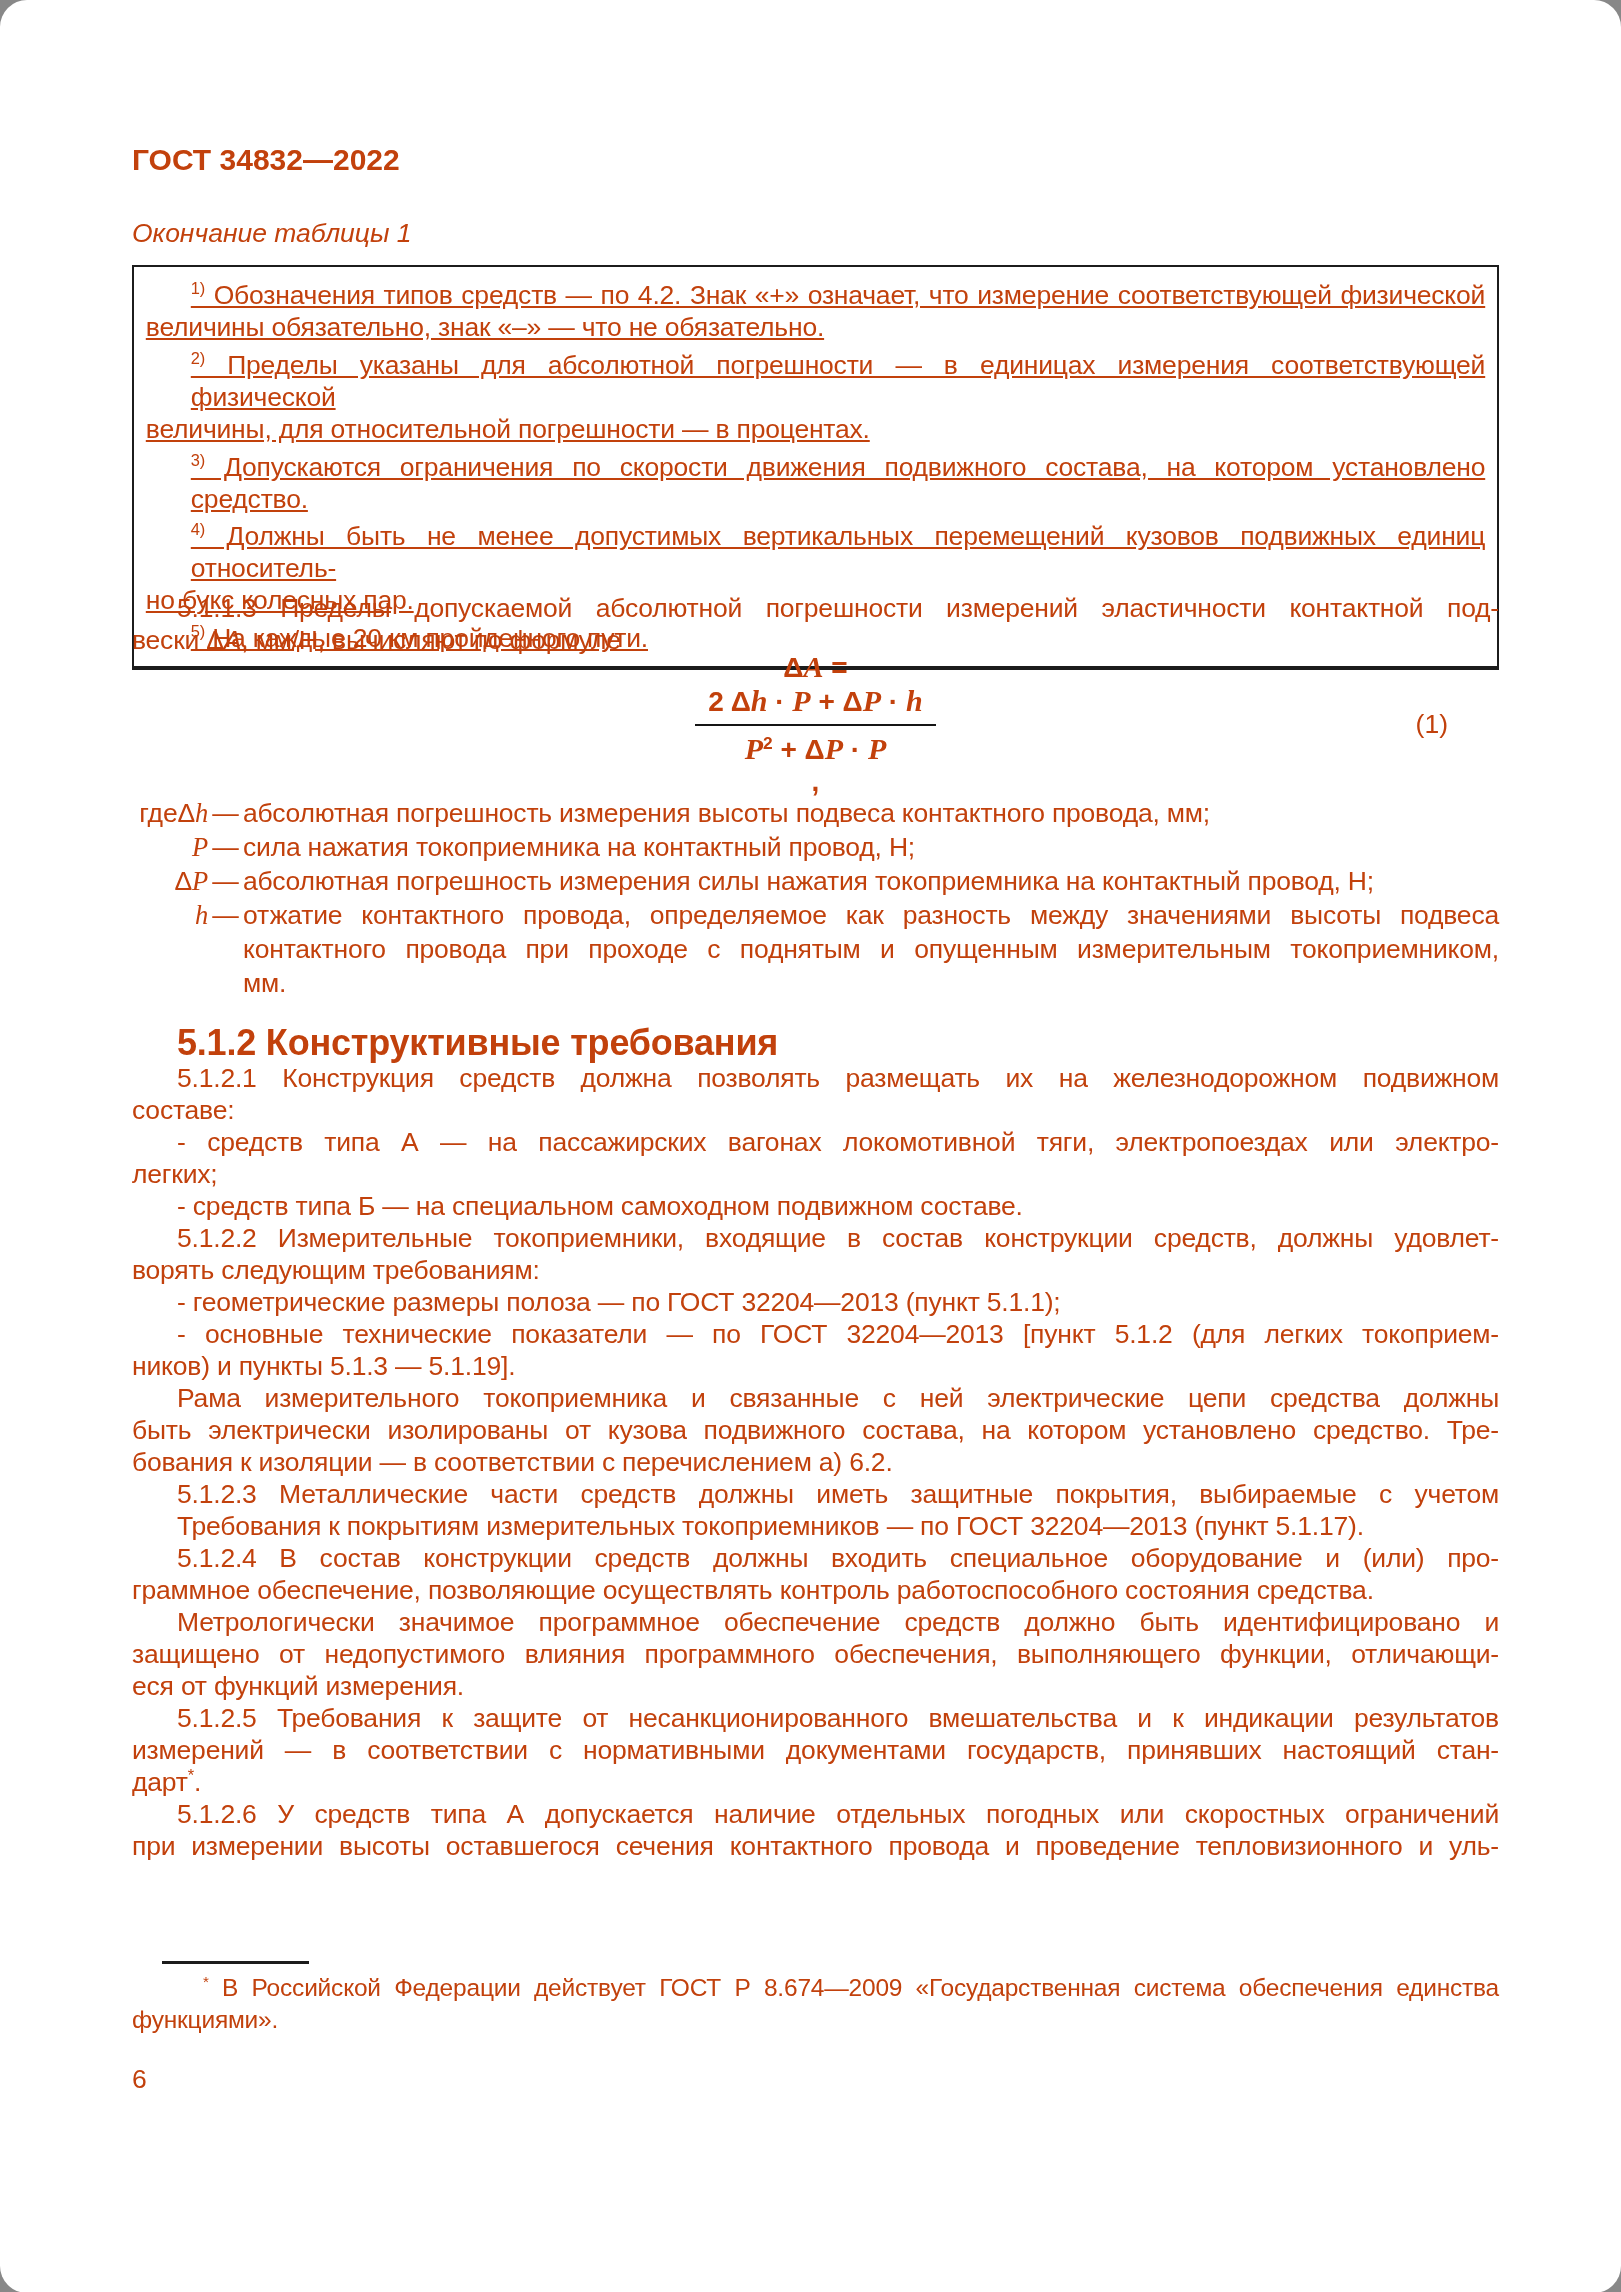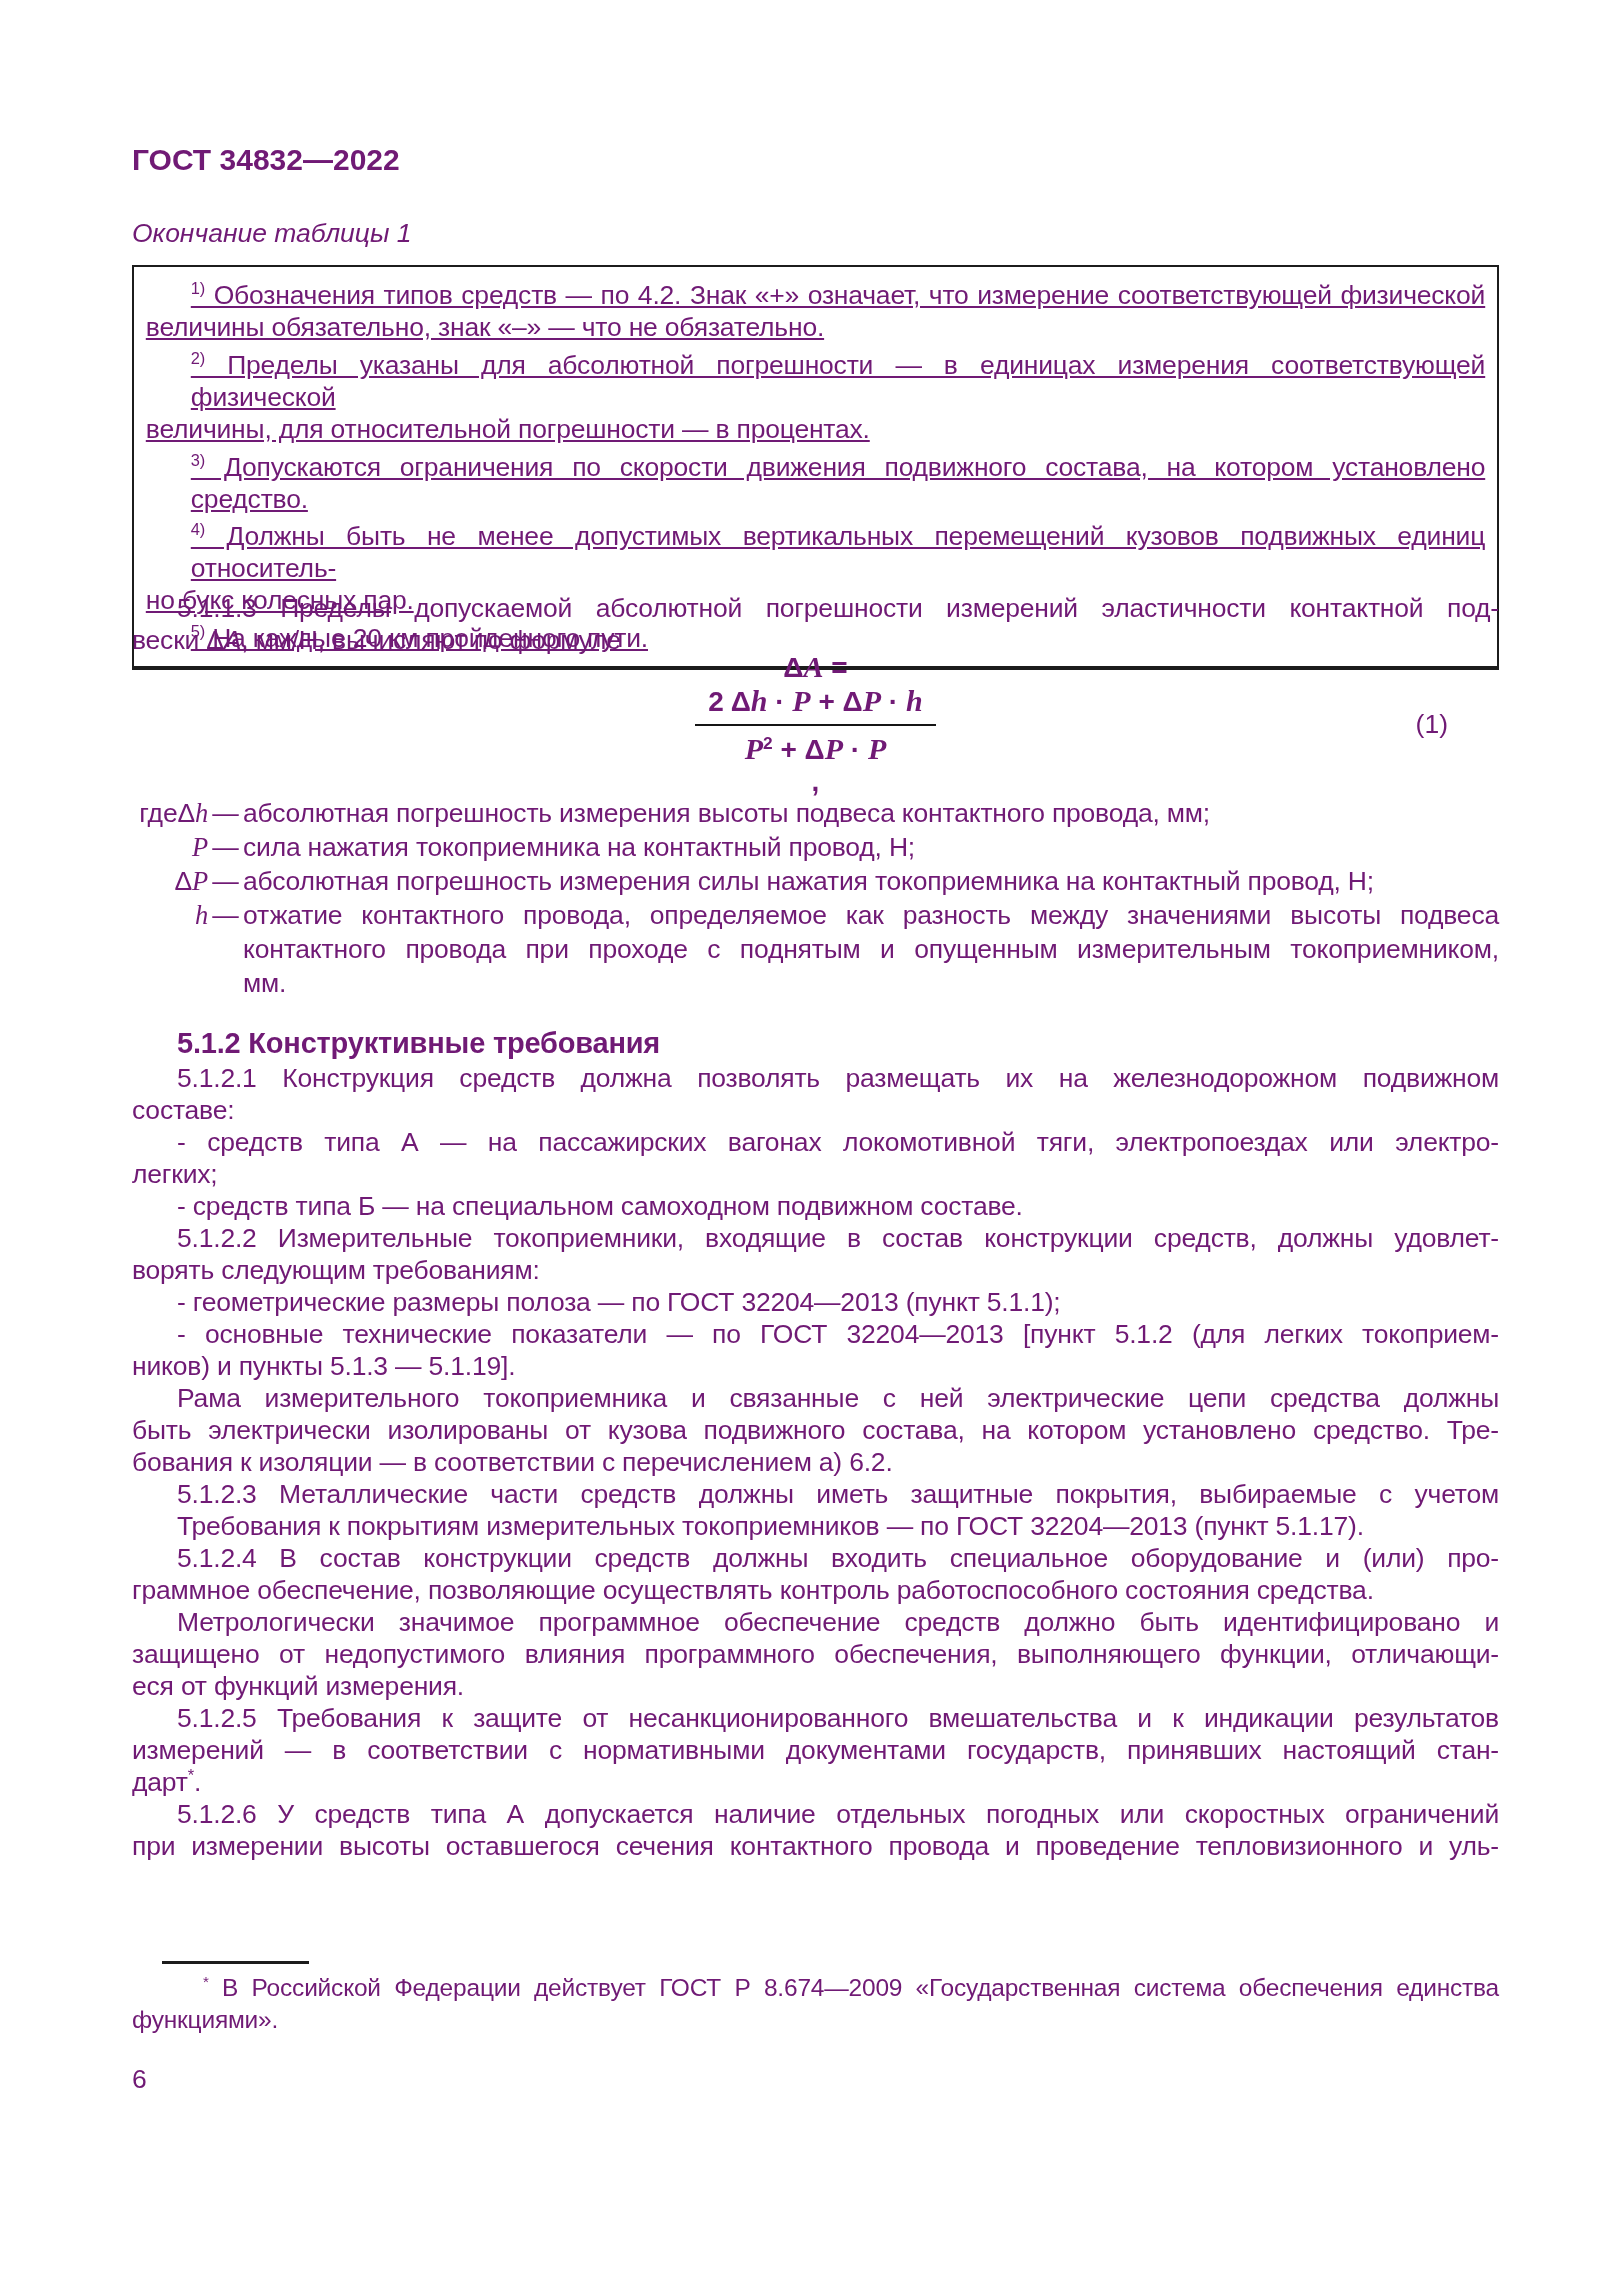--- a/index.html
+++ b/index.html
@@ -1,23 +1,24 @@
 <!DOCTYPE html>
 <html lang="ru"><head>
 <meta charset="utf-8">
 <style>
   html,body{margin:0;padding:0;background:#888;}
   .page{
     position:relative;
     width:1621px;height:2293px;
     margin:0 auto;
     background:#ffffff;
-    color:#701a75;
+    color:#c2410c;
     font-family:"Liberation Sans", sans-serif;
     overflow:hidden;
+    border-radius:27px;
   }
   .content-abs{position:absolute;left:132px;width:1367px;}
   
   .doc-header{top:143px;font-size:30px;font-weight:bold;letter-spacing:0;}
   
   .table-caption{top:218px;font-size:26.5px;font-style:italic;}
   
   .notes-box{
     top:265px;
     box-sizing:border-box;
@@ -54,21 +55,21 @@
   .eq-number{position:absolute;right:51px;top:39px;font-size:26.5px;font-weight:normal;letter-spacing:0;}
   
   .where-list{top:796px;line-height:34px;}
   .where-row{display:flex;}
   .where-var{width:76px;display:flex;justify-content:flex-end;flex:none;}
   .where-var.with-prefix{justify-content:flex-end;}
   .where-var i, .formula-term i{font-family:"Liberation Serif", serif;}
   .where-dash{width:35px;text-align:center;flex:none;}
   .where-def{flex:1;}
   
-  .section-heading{top:1027px;font-size:29px;font-weight:bold;line-height:32px;padding-left:45px;letter-spacing:-0.2px;}
+  .section-heading{top:1027px;font-size:36px;font-weight:bold;line-height:32px;padding-left:45px;letter-spacing:-0.2px;}
   .body-block{top:1062px;}
   
   .footnote-rule{position:absolute;left:162px;top:1961px;width:147px;height:2.9px;background:#1c1c1c;}
   .page-footnote{top:1972px;font-size:24.5px;line-height:32px;letter-spacing:-0.2px;}
   .page-footnote .line.first{padding-left:71px;}
   
   .page-number{top:2064px;font-size:26.5px;}
 </style>
 </head>
 <body>

